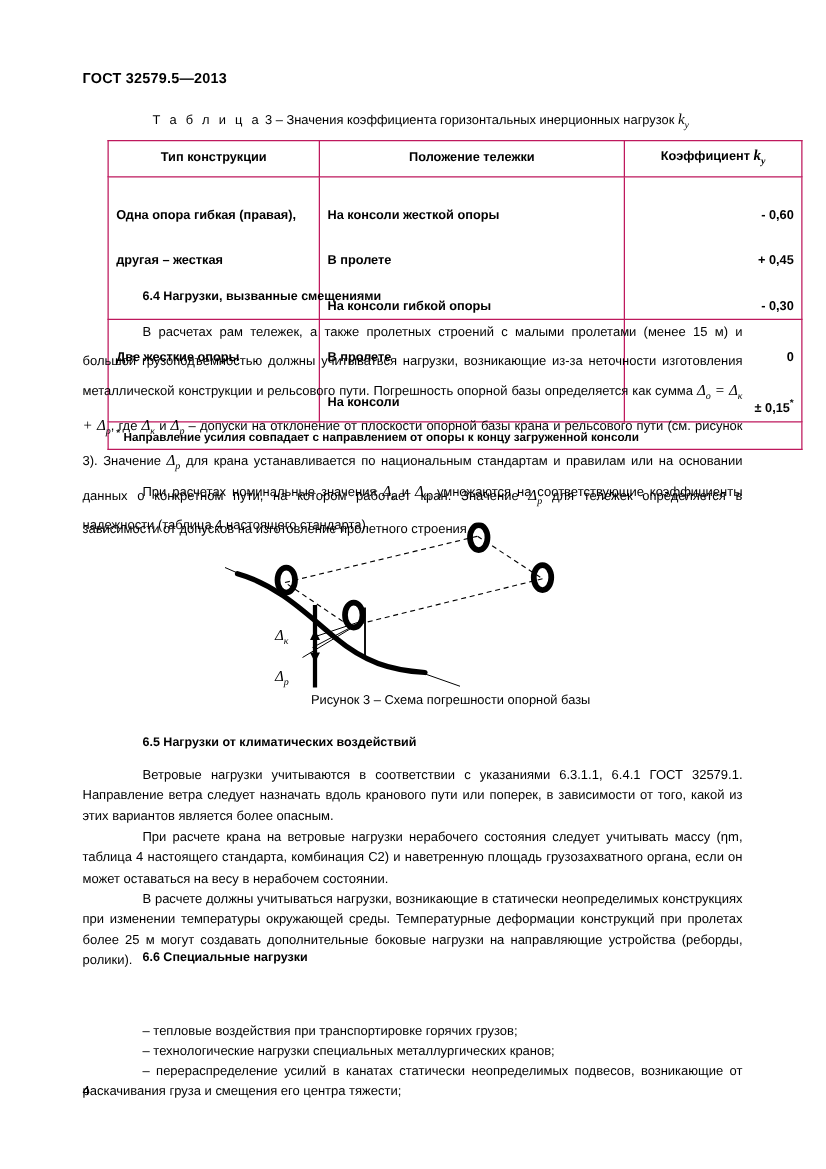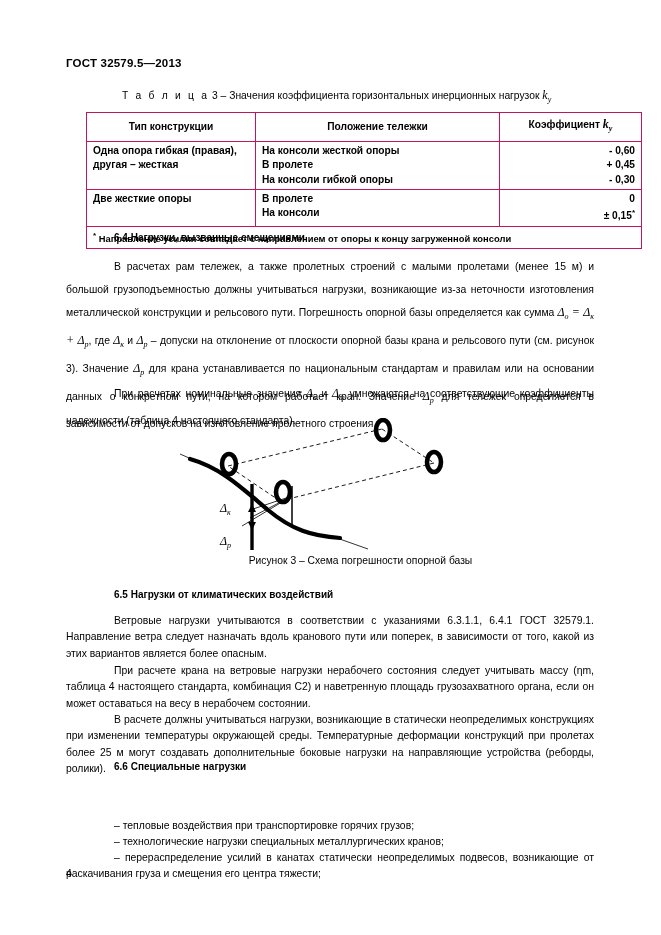--- a/index.html
+++ b/index.html
@@ -72,21 +72,21 @@
   .tbl .hdr {
     text-align: center;
     padding: 4px 4px;
     height: 20px;
     vertical-align: middle;
   }
   .col-a { width: 160px; }
   .col-b { width: 235px; }
   .col-c { width: 133px; }
   .val { text-align: right; }
-  .cell-lines div { line-height: 14.3px; white-space: nowrap; }
+  .cell-lines div { line-height: 14.3px; white-space: nowrap; margin-top: 22px; }
   .note-cell {
     font-size: 9.4px;
     padding: 3px 6px 4px 6px;
   }
   .ast { vertical-align: super; font-size: 8px; }
 
   
   .sec-head {
     position: absolute;
     font-size: 10px;

